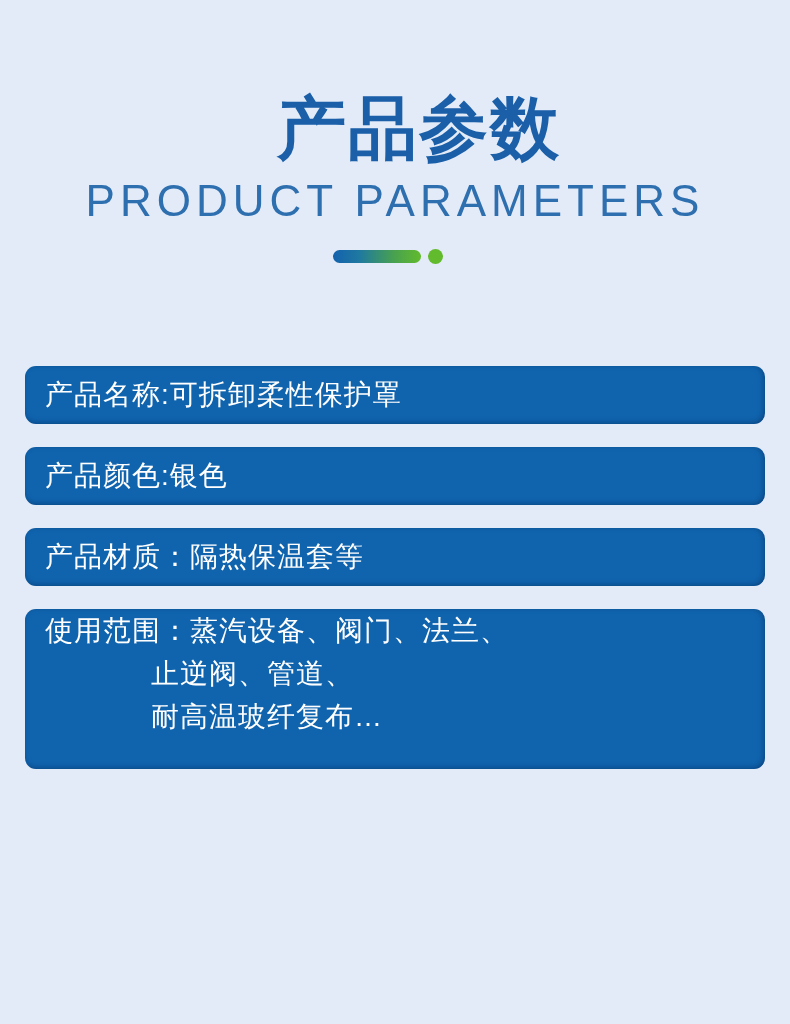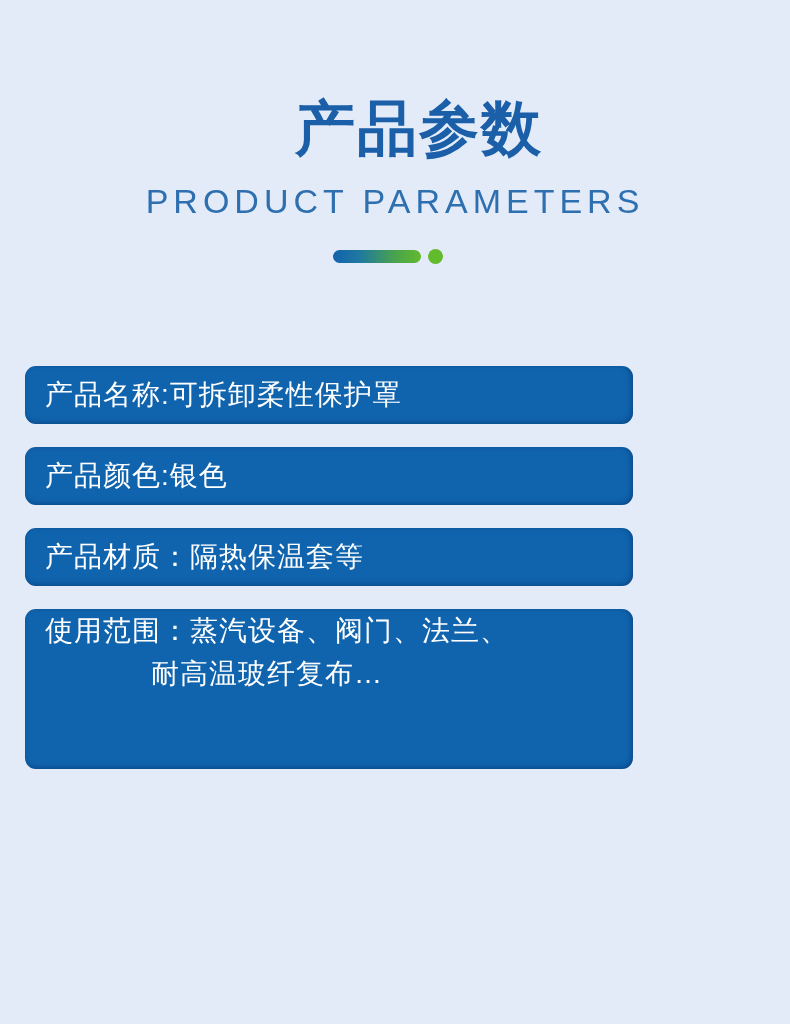--- a/index.html
+++ b/index.html
@@ -26,34 +26,34 @@
 
   
   .header {
     width: 100%;
     padding-top: 86px;
     text-align: center;
   }
 
   .title-cn {
     font-family: "Liberation Sans", "DejaVu Sans", sans-serif;
-    font-size: 60px;
+    font-size: 69px;
     line-height: 86px;
     font-weight: 700;
     color: #1a5fa8;
     letter-spacing: 2px;
     text-align: center;
     white-space: nowrap;
     padding-left: 48px;
   }
 
   .title-en {
     margin-top: 6px;
     font-family: "Liberation Sans", "DejaVu Sans", sans-serif;
-    font-size: 34px;
+    font-size: 44px;
     line-height: 46px;
     font-weight: 400;
     color: #2e6fb0;
     letter-spacing: 5px;
     text-align: center;
     white-space: nowrap;
   }
 
   
   .divider {
@@ -82,21 +82,21 @@
 
   
   .specs {
     position: absolute;
     left: 25px;
     top: 366px;
     width: 740px;
   }
 
   .spec-row {
-    width: 608px;
+    width: 740px;
     background: #1064ae;
     border-radius: 11px;
     color: #ffffff;
     display: flex;
     align-items: center;
     margin-bottom: 23px;
     box-shadow: inset -3px 0 6px -2px rgba(0, 28, 70, 0.35),
                 inset 0 -3px 6px -2px rgba(0, 28, 70, 0.30);
     position: relative;
   }
@@ -168,19 +168,20 @@
 
     <div class="spec-row single">
       <span class="spec-text">产品材质：隔热保温套等</span>
     </div>
 
 
 
     <div class="spec-row multi">
       <span class="spec-lines">
         <span class="spec-line">使用范围：蒸汽设备、阀门、法兰、</span>
+        <span class="spec-line indent">止逆阀、管道、</span>
         <span class="spec-line indent">耐高温玻纤复布…</span>
       </span>
     </div>
 
   </div>
 
 </div>
 
 </body></html>

